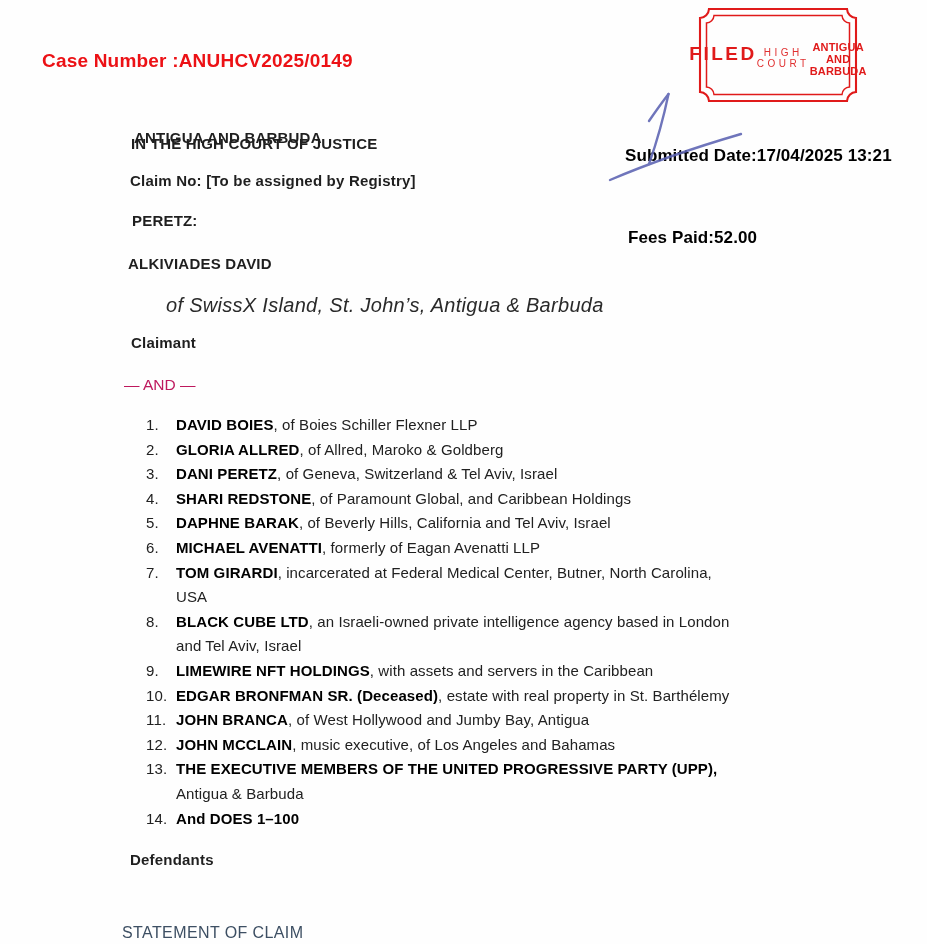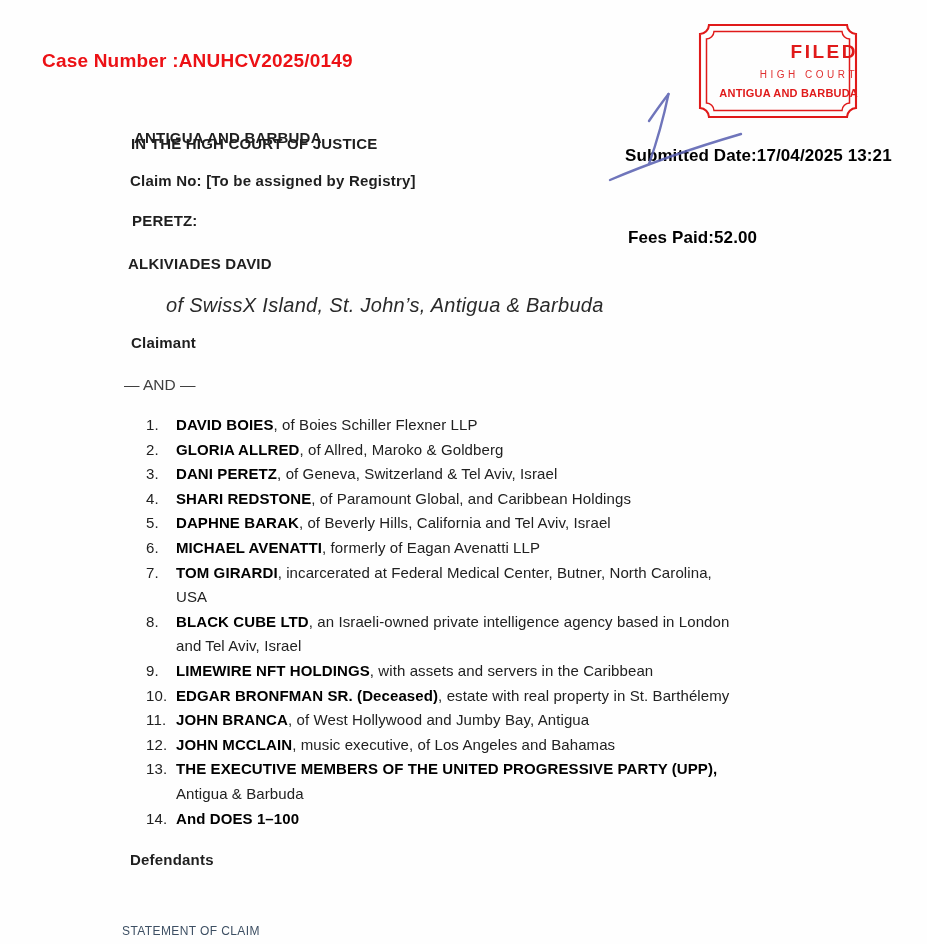--- a/index.html
+++ b/index.html
@@ -33,44 +33,44 @@
   .court1{left:131px;top:87px;margin-top:48px;}
   .court2{left:134px;top:129px;}
   .claim-no{left:130px;top:172px;}
   .between{left:132px;top:212px;}
   .claimant-name{left:128px;top:255px;}
   .claimant-address{
     left:130px;top:294px;
     font-size:20px;font-style:italic;color:#2a2a2a;letter-spacing:0.3px;margin-left:36px;
   }
   .claimant-role{left:131px;top:334px;}
-  .and-sep{left:124px;top:376px;font-size:15.5px;color:#404040;}
+  .and-sep{left:124px;top:376px;font-size:15.5px;color:#be185d;}
 
   
   .def-list{
     position:absolute;left:146px;top:413px;width:665px;
     font-size:15px;line-height:24.6px;color:#212121;
   }
   .def-item{display:flex;}
   .def-item .num{flex:0 0 30px;letter-spacing:0.2px;}
   .def-item .txt{flex:1;letter-spacing:0.1px;white-space:normal;}
   .def-item .txt b{font-weight:bold;color:#000000;}
 
   .defendants-role{left:130px;top:851px;}
 
   .statement-title{
     left:122px;top:924px;
-    font-size:12px;font-weight:400;
+    font-size:16px;font-weight:400;
     color:#3d4f63;letter-spacing:0.4px;
   }
 
   
   .stamp{
-    position:absolute;left:698px;top:23px;width:160px;height:96px;
-    display:flex;flex-direction:column;align-items:flex-end;justify-content:center;
+    position:absolute;left:698px;top:7px;width:160px;height:96px;
+    display:flex;flex-direction:row;align-items:center;justify-content:center;
     text-align:center;
   }
   .stamp svg.border{position:absolute;inset:0;}
   .stamp .s1{
     position:relative;font-size:19px;font-weight:800;
     color:#e01a1a;letter-spacing:2.5px;margin-top:-2px;
   }
   .stamp .s2{
     position:relative;font-size:10px;font-weight:500;
     color:#e03030;letter-spacing:3.5px;margin-top:6px;

